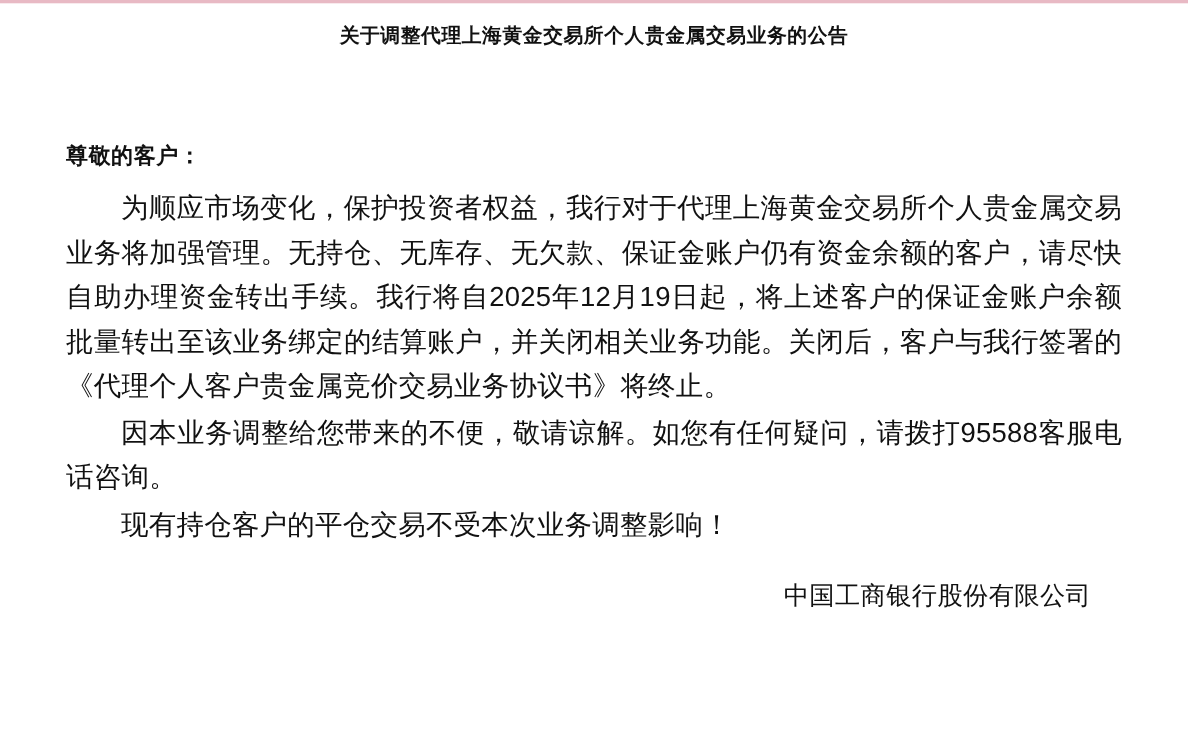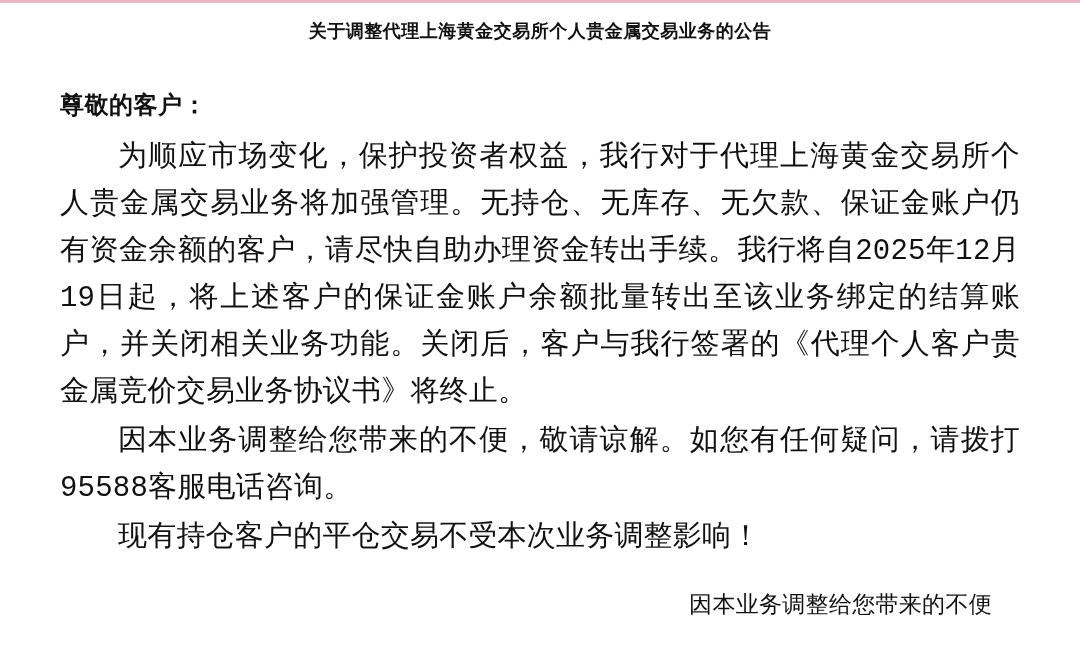--- a/index.html
+++ b/index.html
@@ -22,41 +22,40 @@
     width: 100%;
     height: 3px;
     background: #e8b9c4;
   }
   .page {
     position: relative;
     width: 1080px;
     height: 541px;
     box-sizing: border-box;
     padding: 0 60px;
-    font-family: Liberation Mono, monospace;
   }
   .doc-title {
     text-align: center;
     font-size: 18px;
     font-weight: bold;
     letter-spacing: 0.5px;
     padding-top: 20px;
     color: #111111;
     line-height: 1.4;
   }
   .salutation {
-    margin-top: 44px;
-    font-size: 24px;
+    margin-top: 83px;
+    font-size: 20px;
     font-weight: bold;
     color: #111111;
     letter-spacing: 0.5px;
   }
   .body-text {
     margin-top: 14px;
-    font-size: 29px;
+    font-size: 25px;
     line-height: 1.62;
     color: #111111;
     text-align: justify;
     text-justify: inter-ideograph;
     letter-spacing: 0.2px;
   }
   .body-text p {
     margin: 0 0 2px 0;
     text-indent: 2em;
   }
@@ -83,16 +82,16 @@
 
   <div class="salutation">尊敬的客户：</div>
 
   <div class="body-text">
     <p>为顺应市场变化，保护投资者权益，我行对于代理上海黄金交易所个人贵金属交易业务将加强管理。无持仓、无库存、无欠款、保证金账户仍有资金余额的客户，请尽快自助办理资金转出手续。我行将自2025年12月19日起，将上述客户的保证金账户余额批量转出至该业务绑定的结算账户，并关闭相关业务功能。关闭后，客户与我行签署的《代理个人客户贵金属竞价交易业务协议书》将终止。</p>
     <p>因本业务调整给您带来的不便，敬请谅解。如您有任何疑问，请拨打95588客服电话咨询。</p>
     <p>现有持仓客户的平仓交易不受本次业务调整影响！</p>
   </div>
 
   <div class="signature">
-    <div>因本业务调整给您带来的不便</div>
+    <div>中国工商银行股份有限公司</div>
   </div>
 
 </div>
 
 </body></html>

